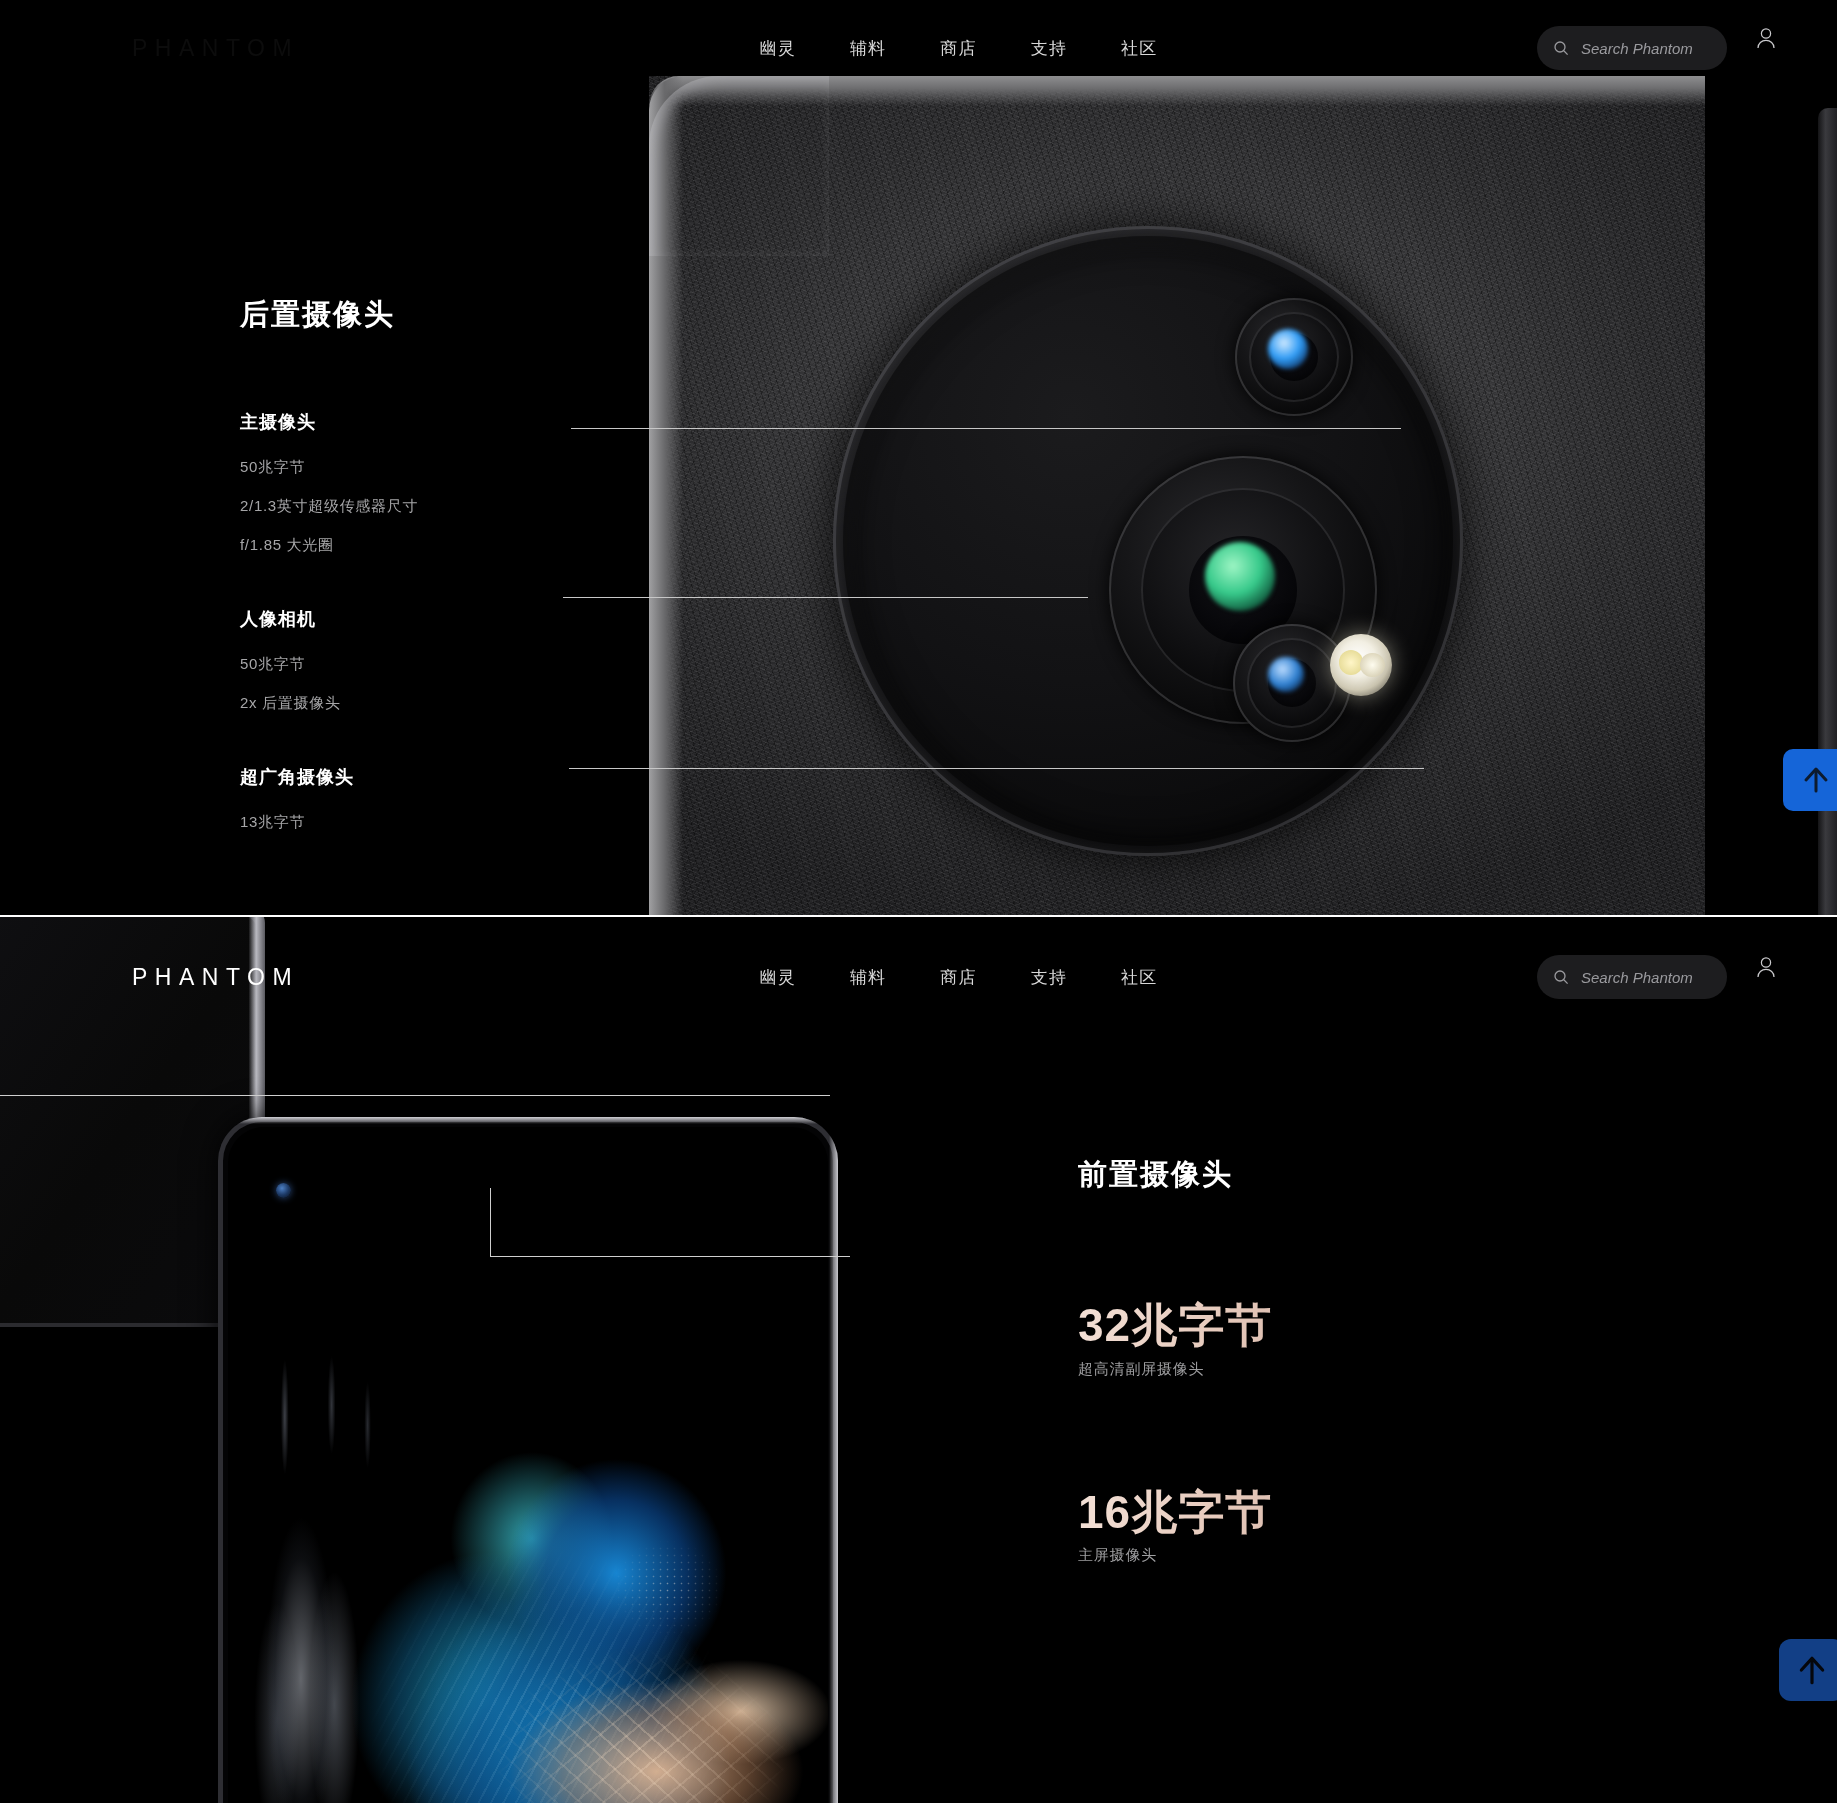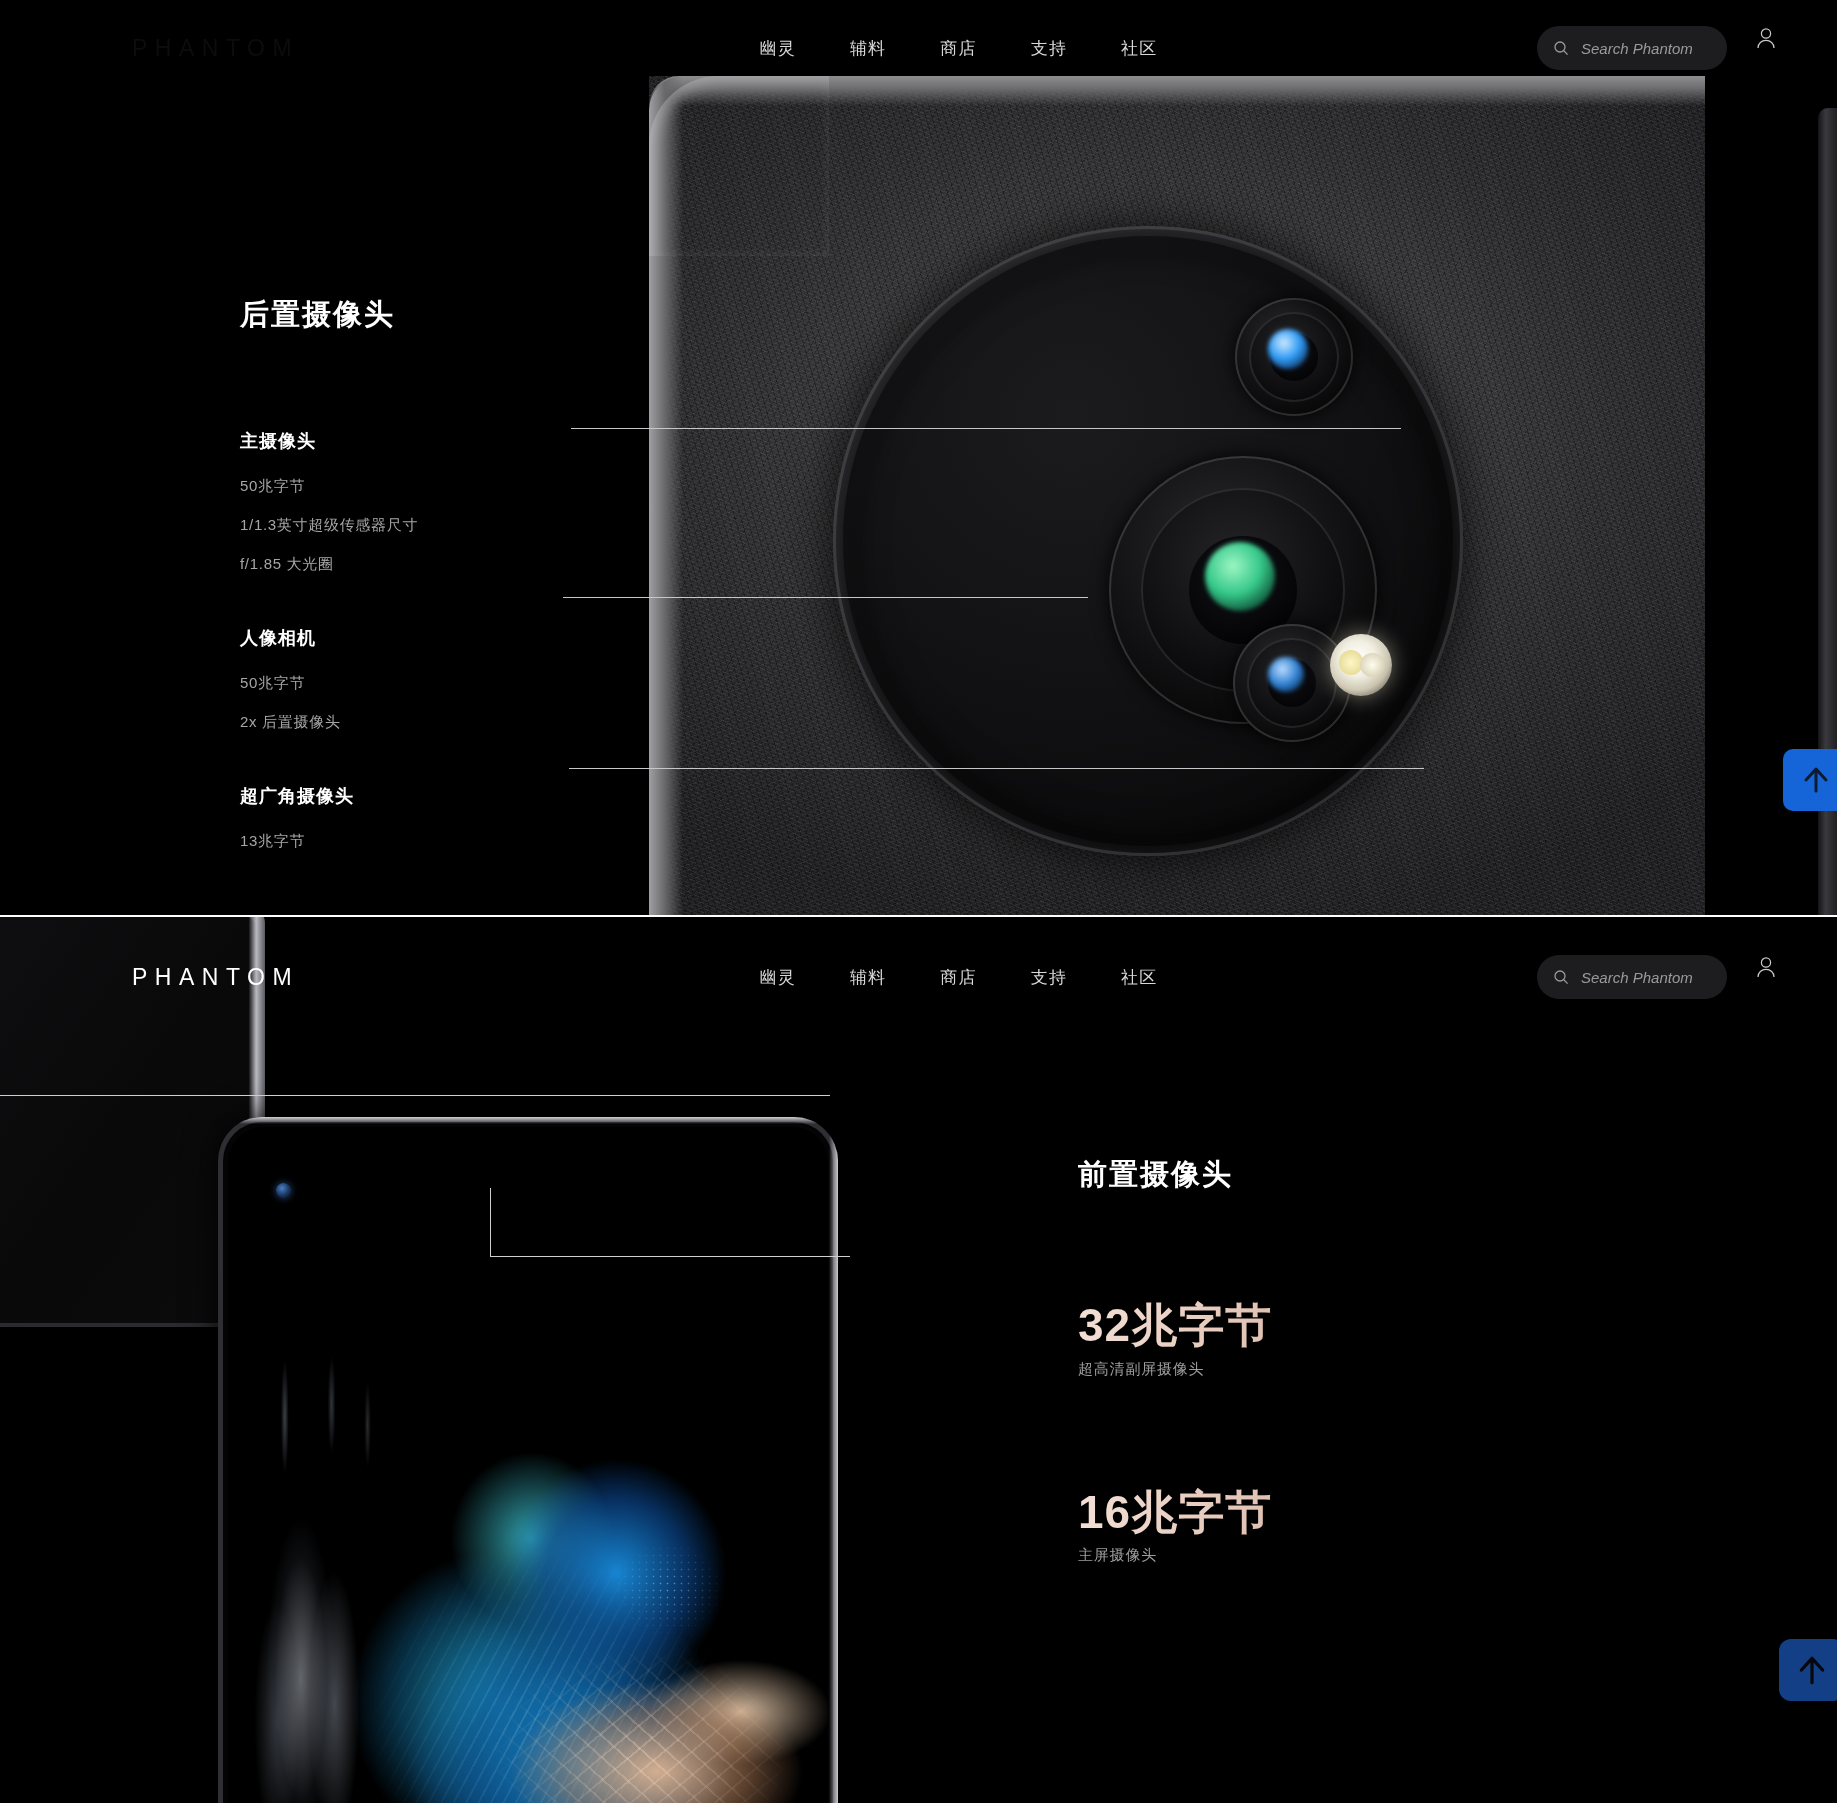--- a/index.html
+++ b/index.html
@@ -147,21 +147,21 @@
   
   .phone2 {
     position:absolute; left:1818px; top:108px; width:19px; height:809px;
     background:linear-gradient(90deg,#141416 0%,#3a3a3e 40%,#202023 100%);
     border-top-left-radius:10px;
   }
 
   
   .specs { position:absolute; left:240px; top:295px; width:420px; }
   .spec-title {
-    font-size:29px; font-weight:700; letter-spacing:2px; color:#fff; margin-bottom:94px;
+    font-size:29px; font-weight:700; letter-spacing:2px; color:#fff; margin-bottom:75px;
   }
   .spec-group { margin-bottom:52px; }
   .spec-group h3 {
     font-size:18px; font-weight:700; color:#fff; letter-spacing:1px; margin-bottom:24px;
   }
   .spec-group p {
     font-size:15px; color:#a6a6a8; letter-spacing:.7px; margin-bottom:20px;
   }
 
   
@@ -340,21 +340,21 @@
     <div class="leader l1"></div>
     <div class="leader l2"></div>
     <div class="leader l3"></div>
 
     <div class="specs">
       <div class="spec-title">后置摄像头</div>
 
       <div class="spec-group">
         <h3>主摄像头</h3>
         <p>50兆字节</p>
-        <p>1/1.3英寸超级传感器尺寸</p>
+        <p>2/1.3英寸超级传感器尺寸</p>
         <p>f/1.85 大光圈</p>
       </div>
 
       <div class="spec-group">
         <h3>人像相机</h3>
         <p>50兆字节</p>
         <p>2x 后置摄像头</p>
       </div>
 
       <div class="spec-group">

